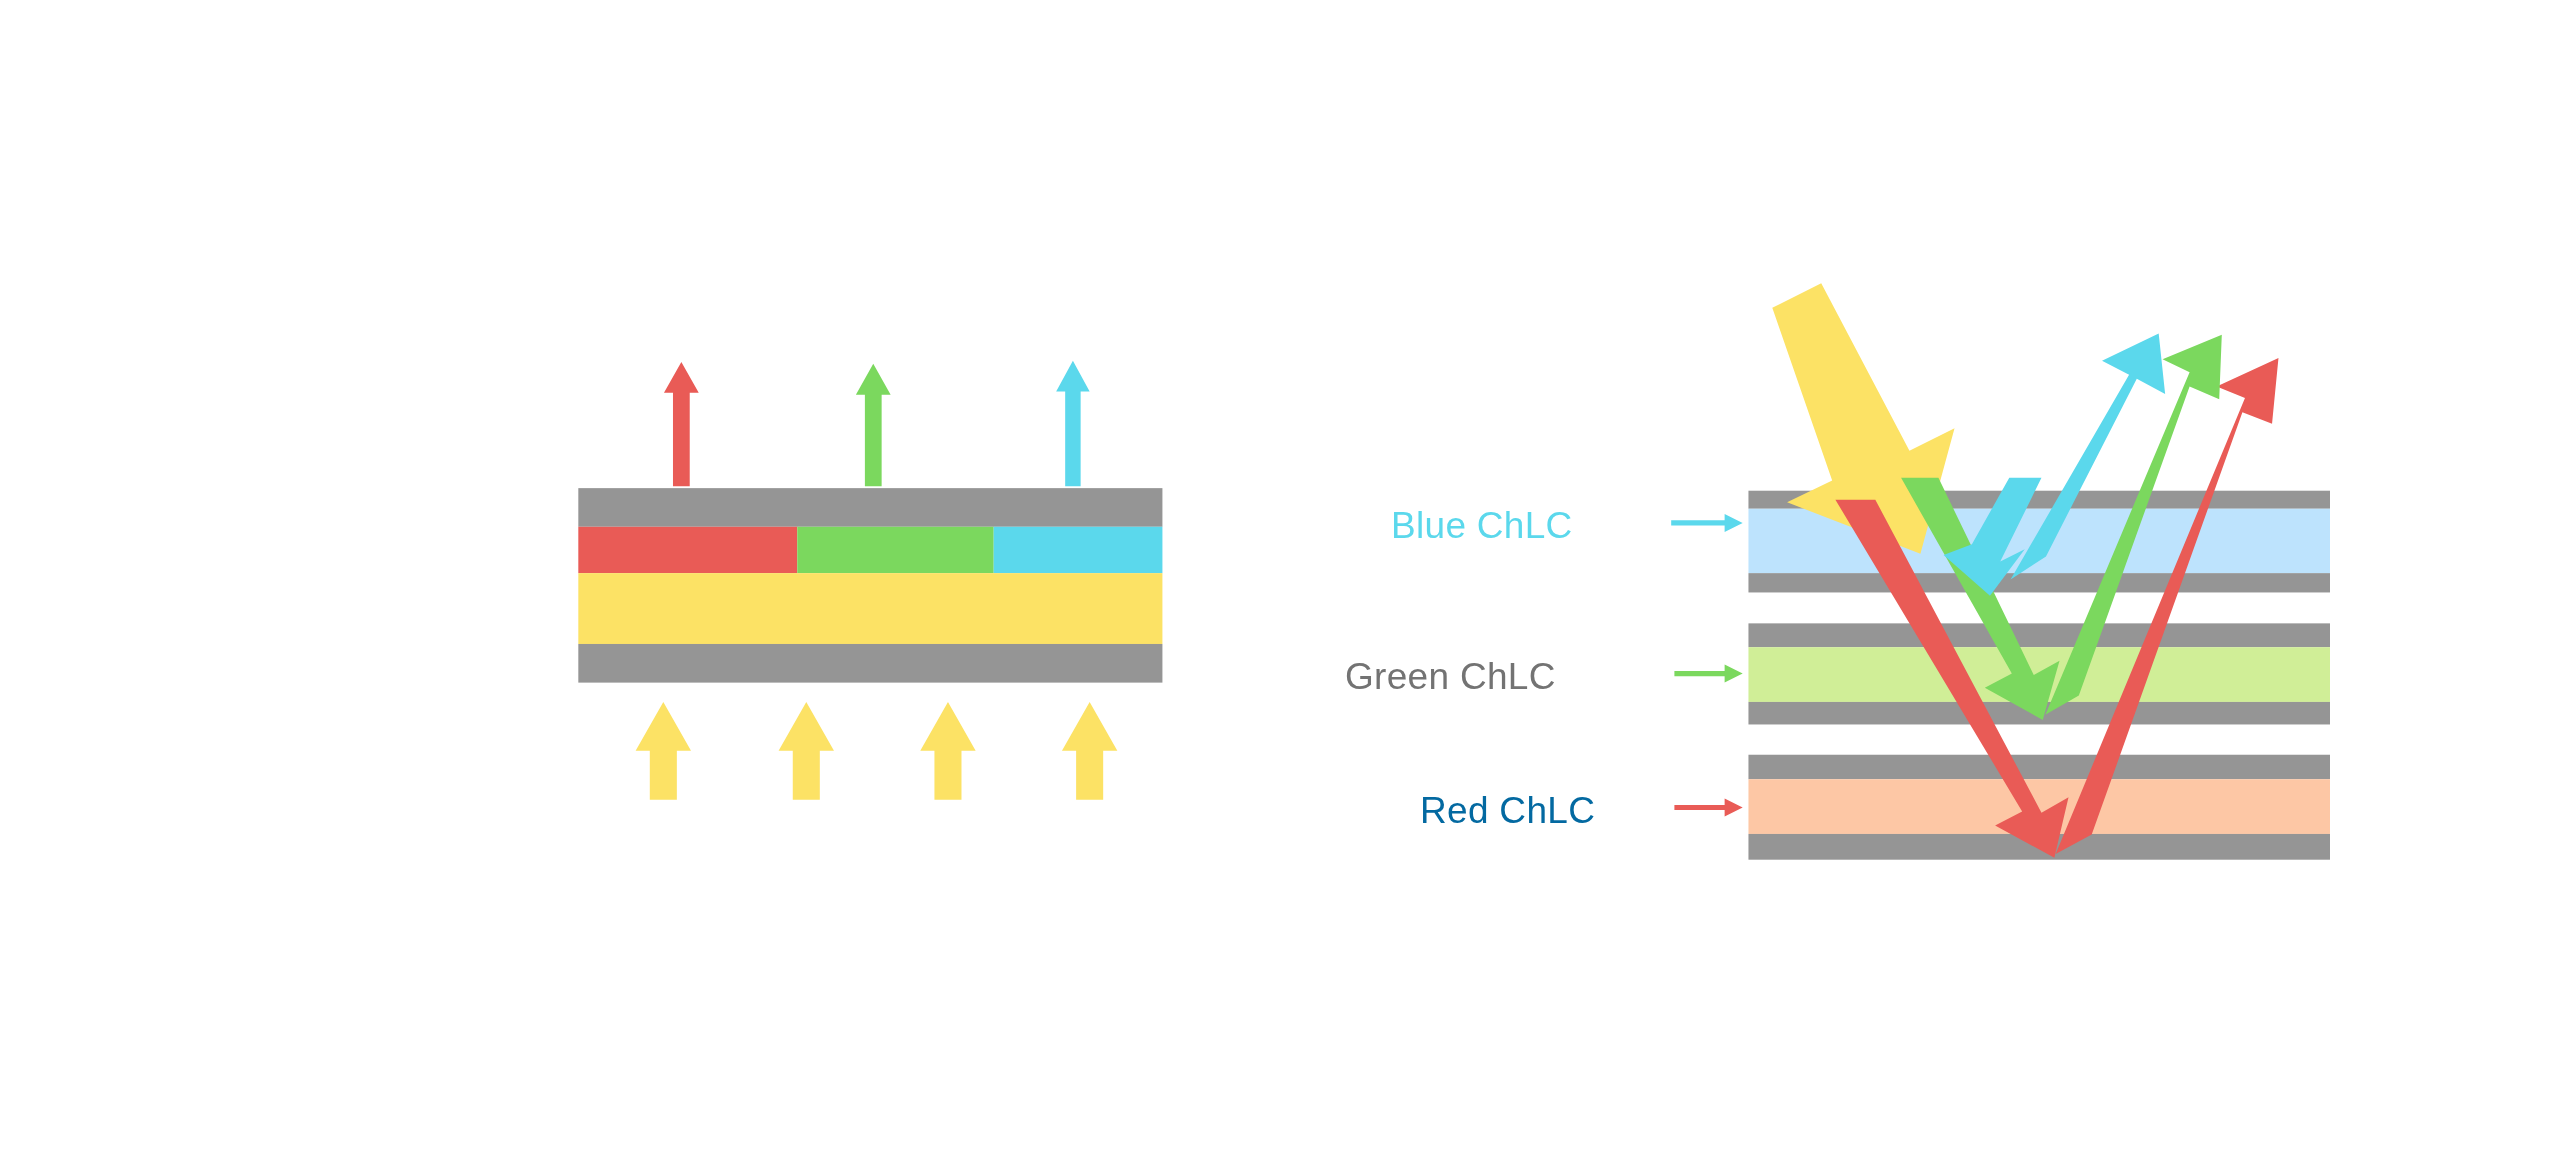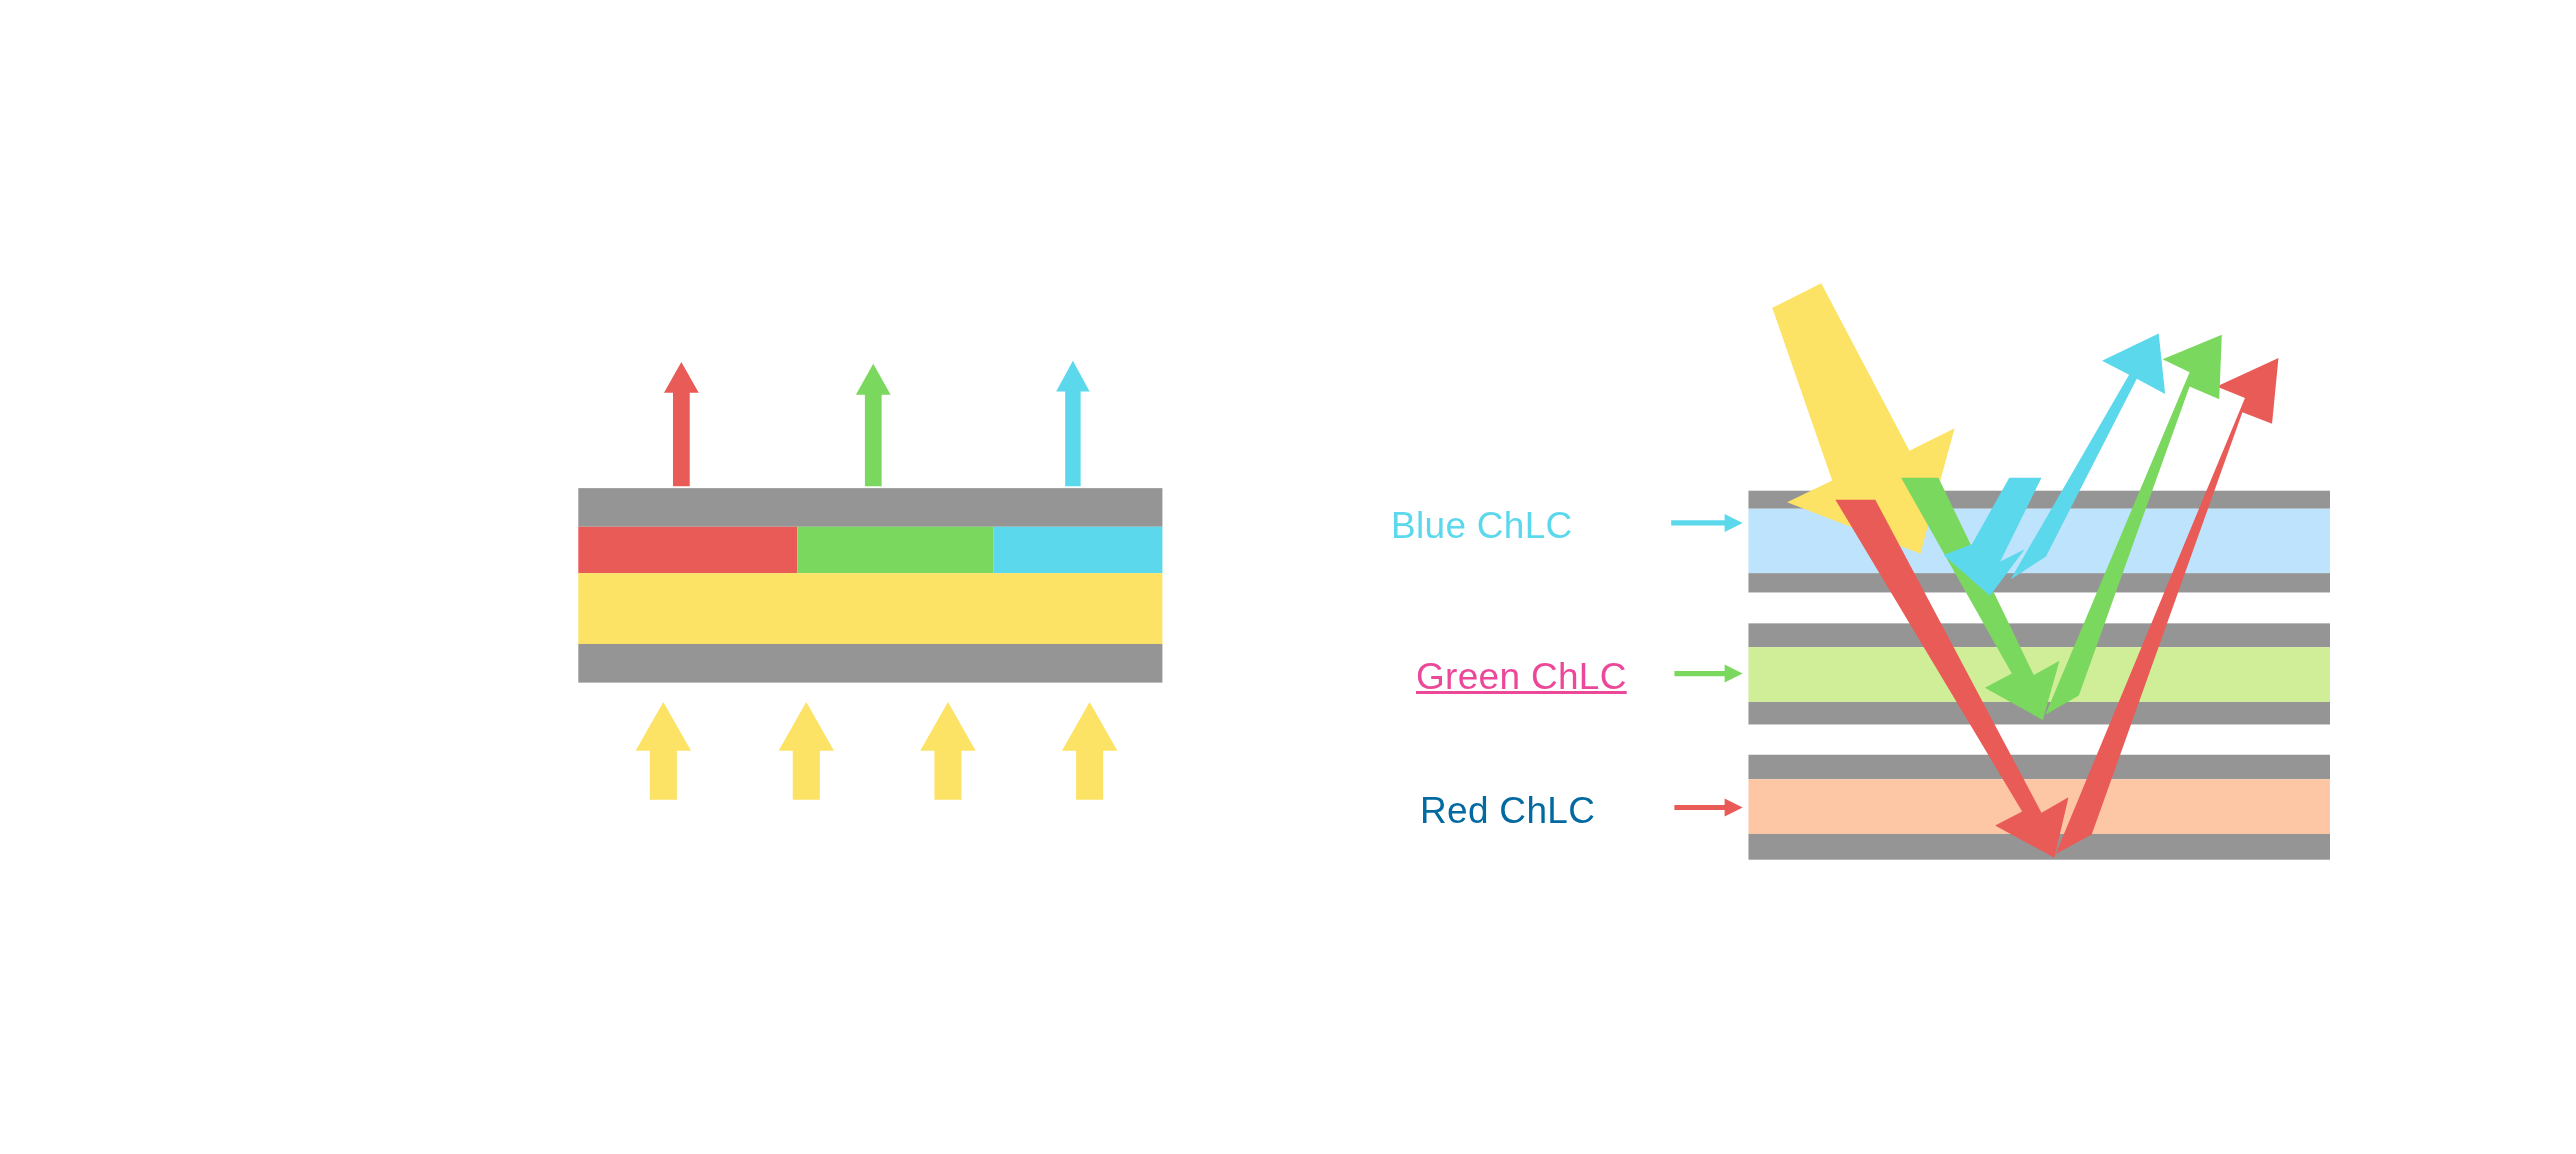--- a/index.html
+++ b/index.html
@@ -83,18 +83,18 @@
     <polygon fill="#7BD85E" points="2952,742 3010,742 3158,1048 3198,1026 3172,1118 3082,1068 3124,1046"></polygon>
     <polygon fill="#7BD85E" points="3176,1110 3228,1080 3400,600 3446,620 3450,520 3358,558 3400,578"></polygon>
 
     <polygon fill="#5BD8EC" points="3120,742 3170,742 3106,872 3144,853 3090,925 3018,862 3062,845"></polygon>
     <polygon fill="#5BD8EC" points="3122,900 3177,864 3318,588 3362,612 3352,518 3264,560 3306,582"></polygon>
 
   </svg>
 
   <div class="lbl" style="left:1391px;top:507px;color:#5BD8EC;">Blue ChLC</div>
 
-  <div class="lbl" style="left:1416px;top:658px;color:#ec4899;text-decoration:underline;">Green ChLC</div>
+  <div class="lbl" style="left:1345px;top:658px;color:#737373;">Green ChLC</div>
 
   <div class="lbl" style="left:1420px;top:792px;color:#0369a1;">Red ChLC</div>
 
 </div>
 
 
 </body></html>

